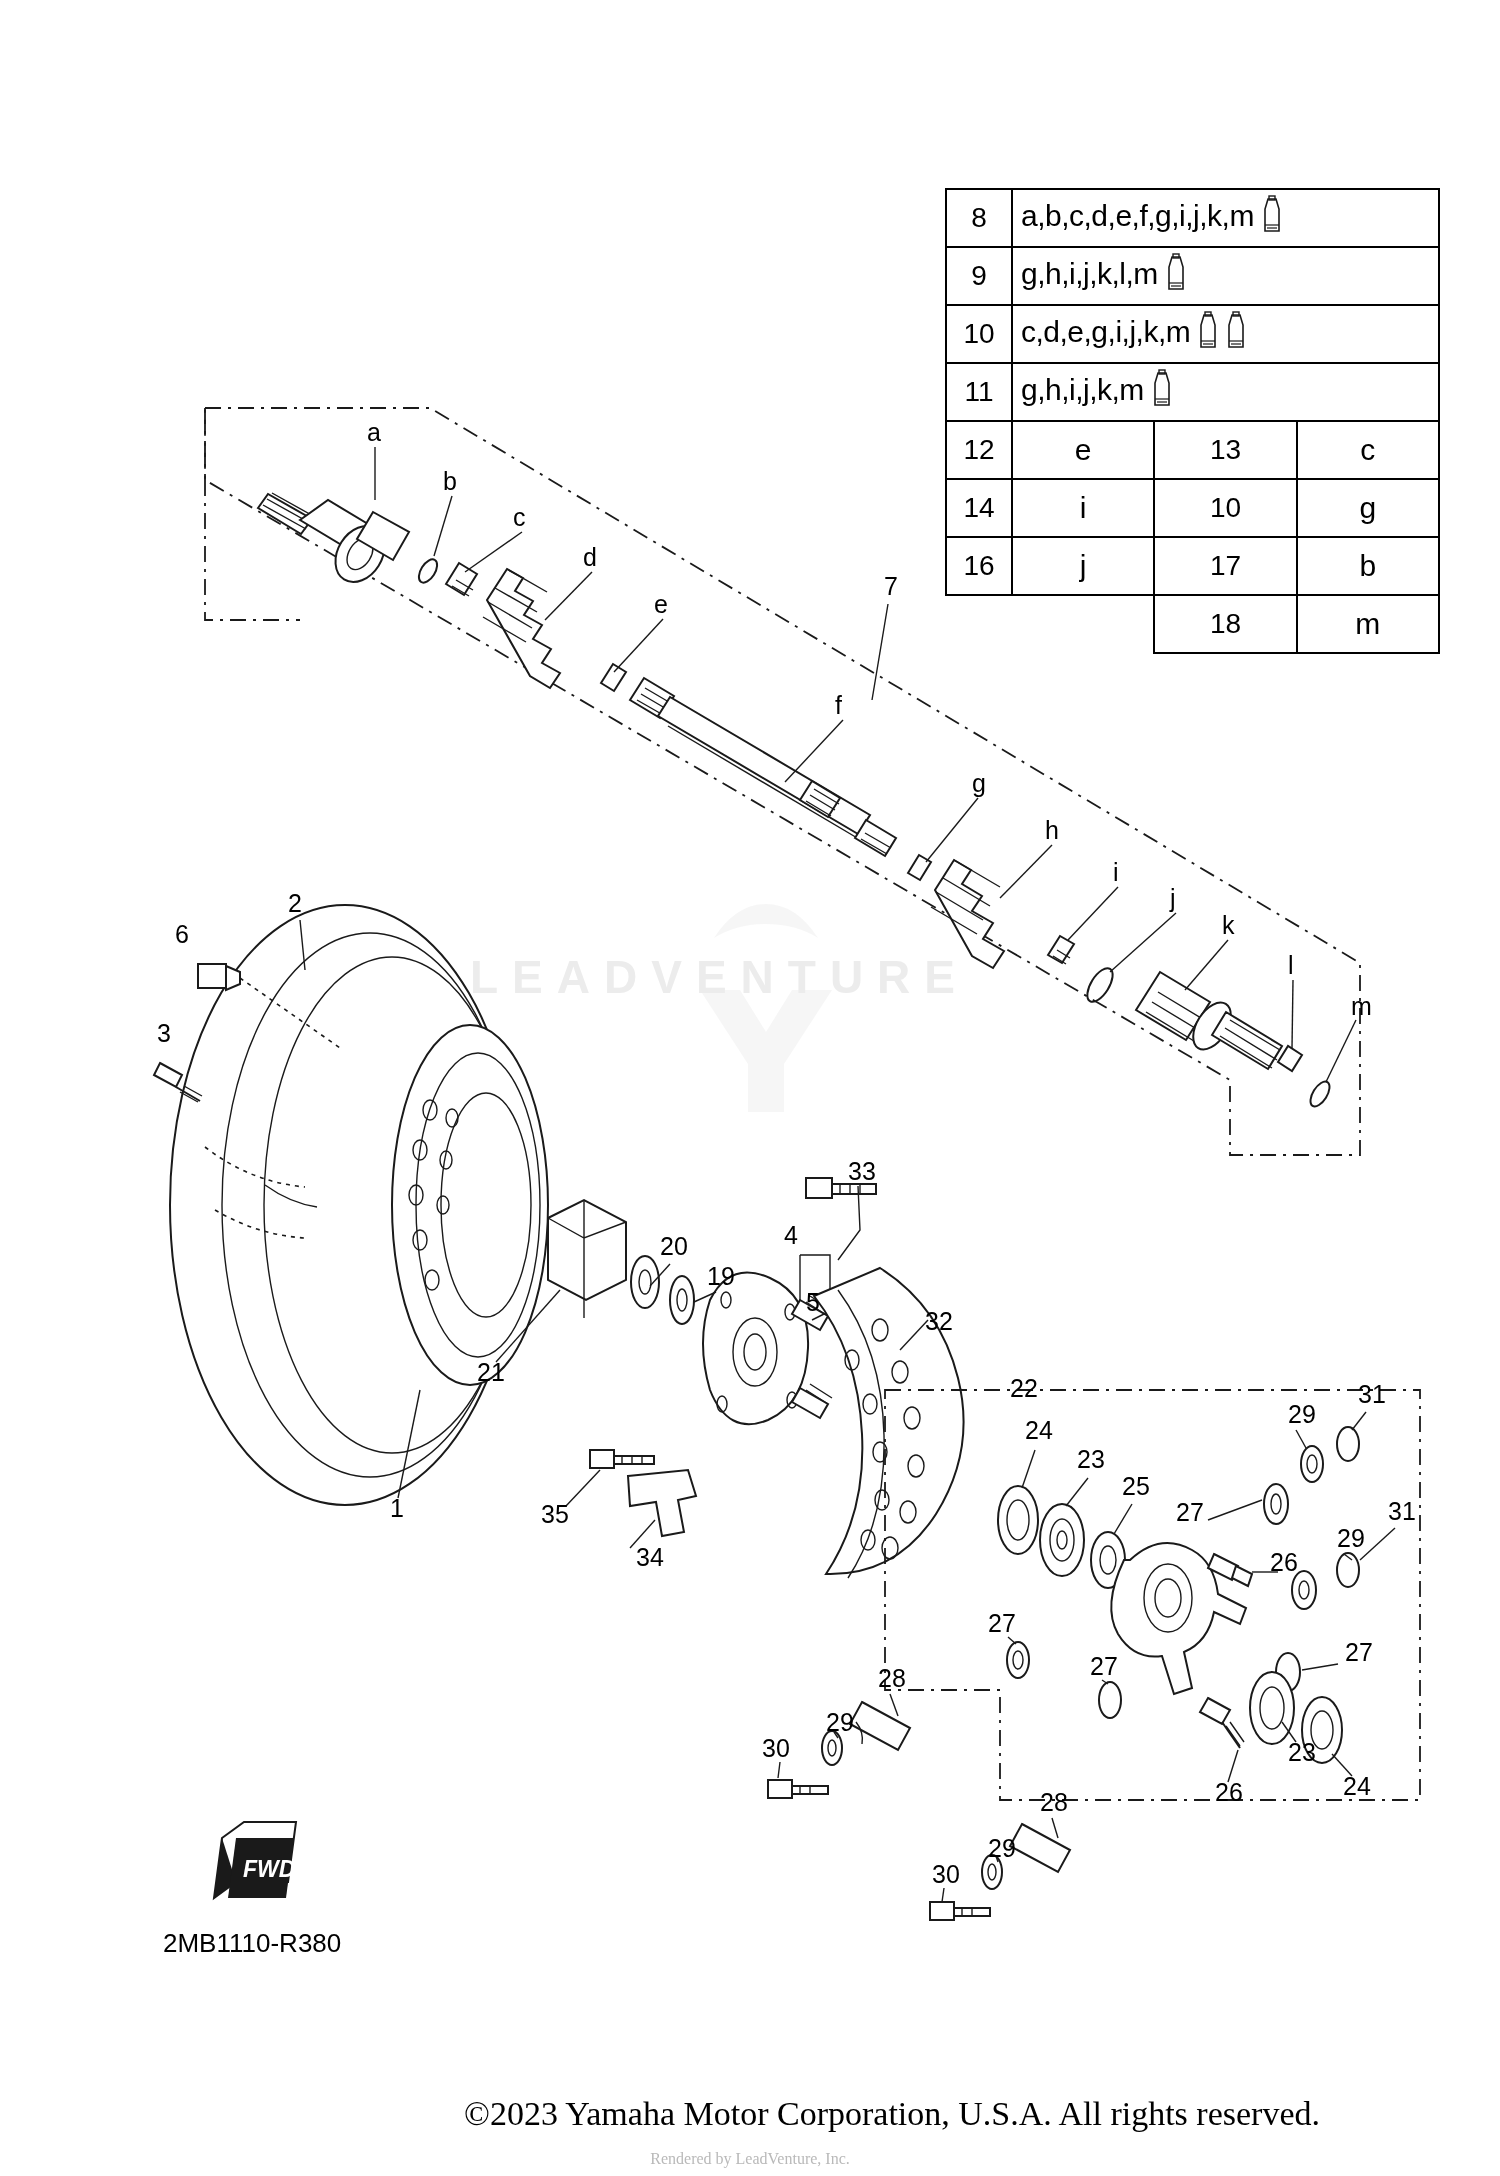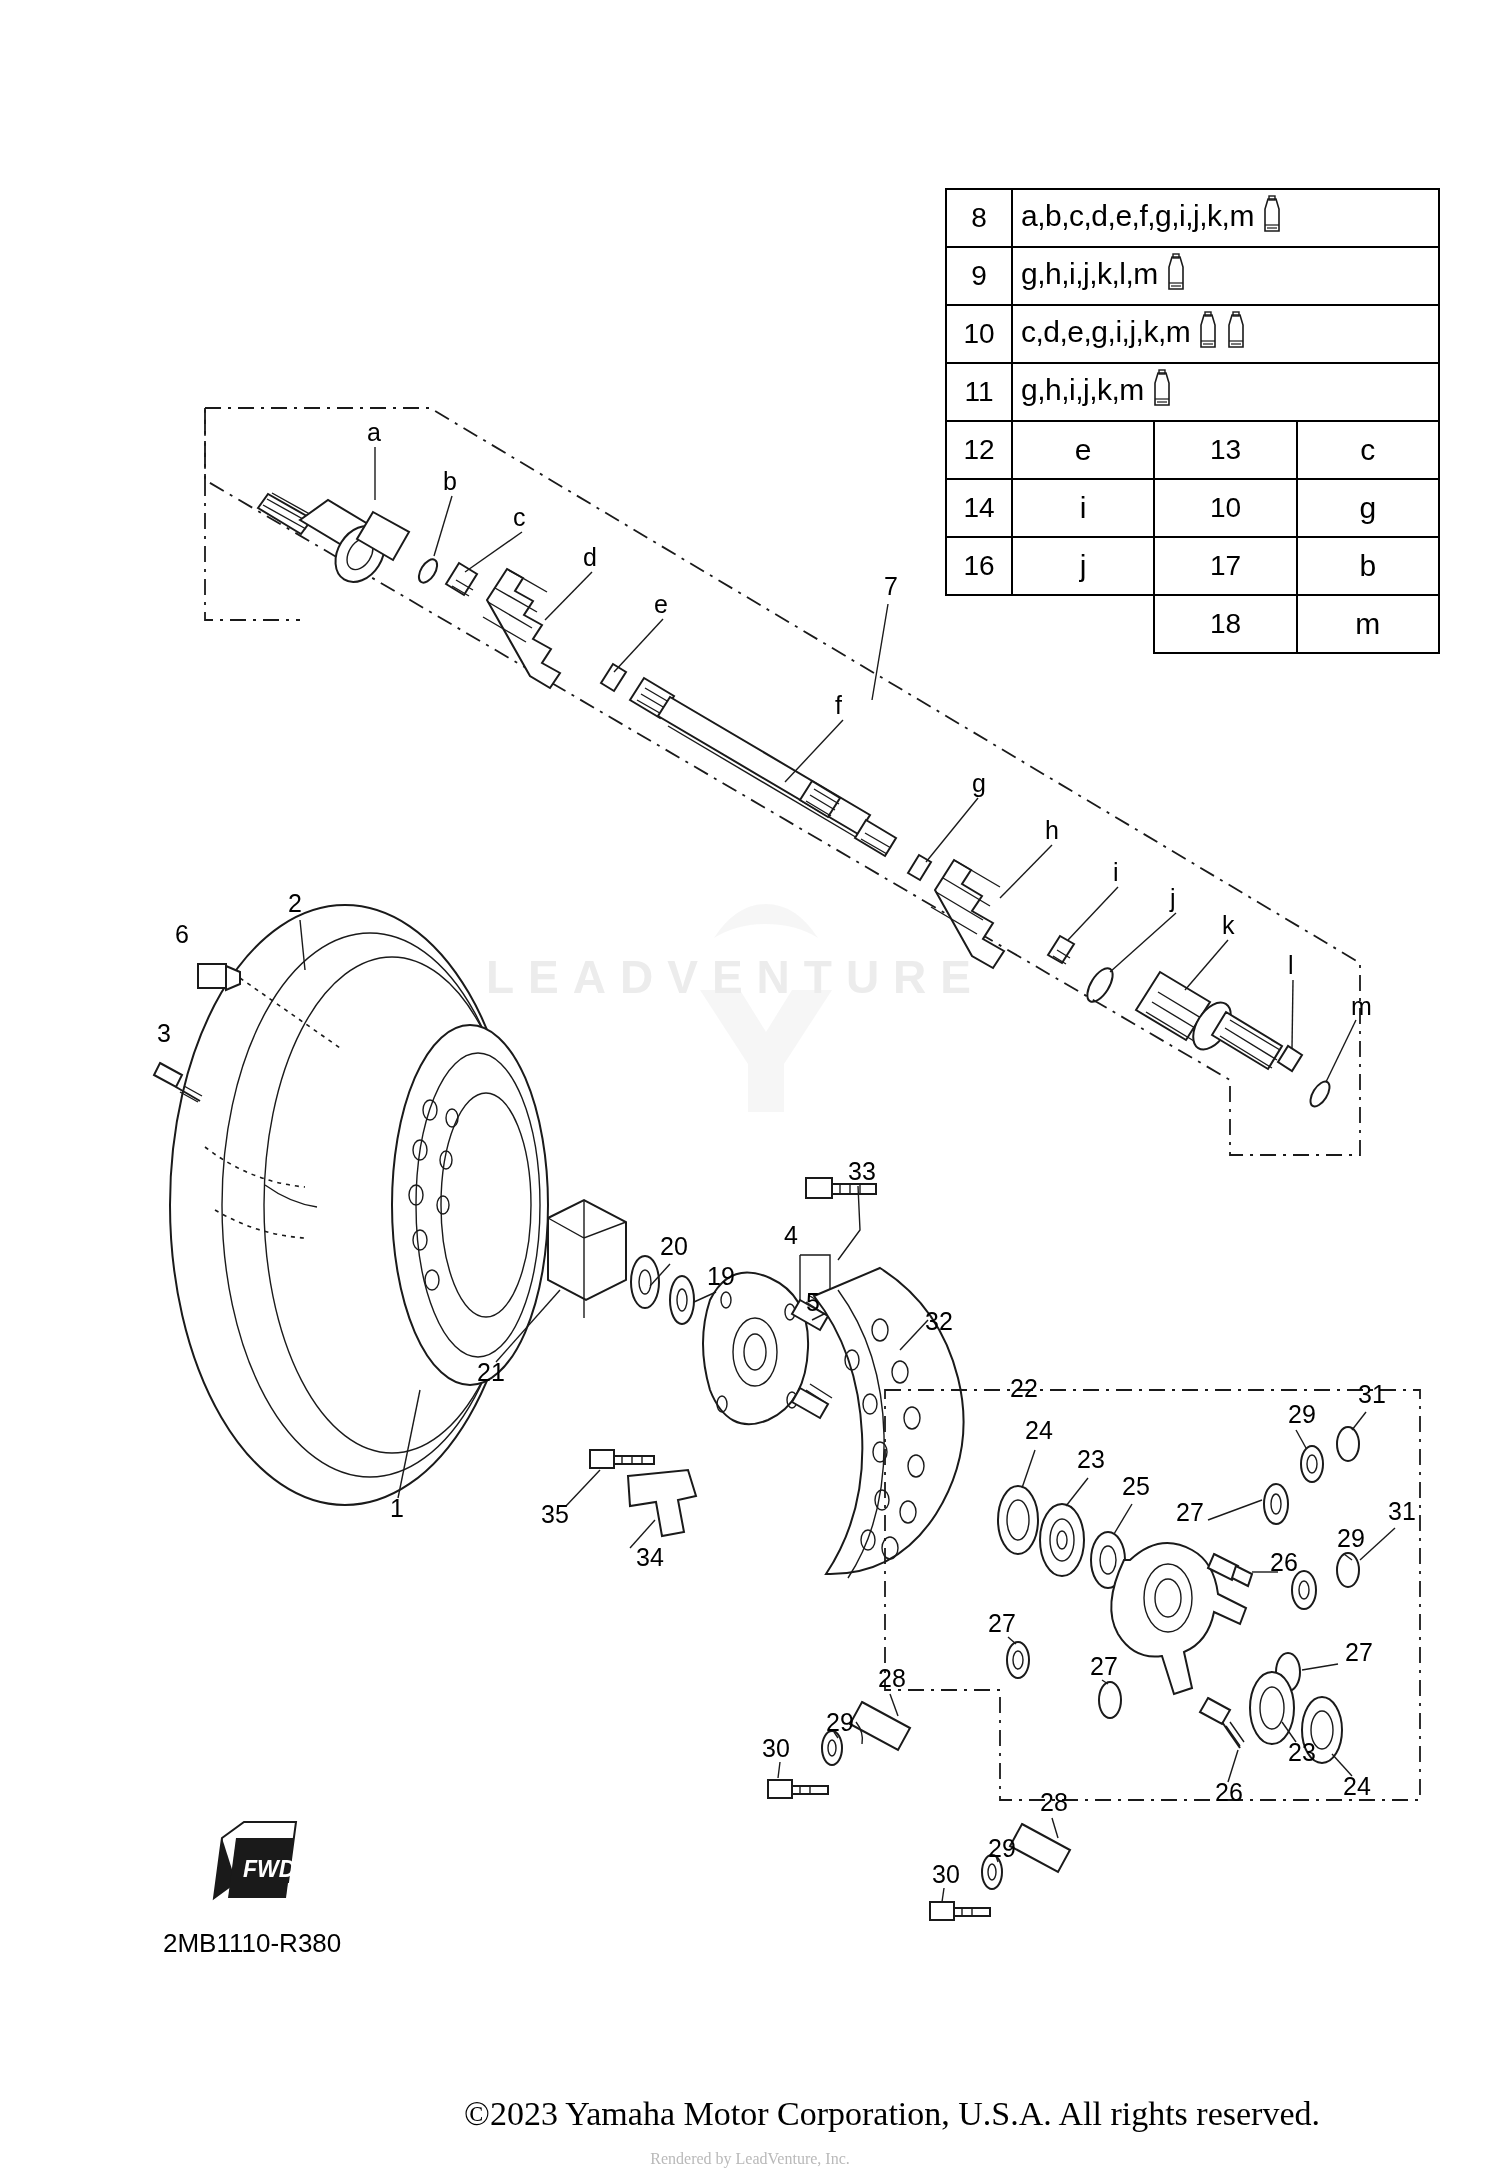--- a/index.html
+++ b/index.html
@@ -106,21 +106,20 @@
   }
   #wm-big {
     position: absolute;
     left: 470px;
     top: 950px;
     font-size: 46px;
     letter-spacing: 14px;
     color: #ececec;
     font-family: "Liberation Sans", sans-serif;
     font-weight: bold;
-    margin-left: 16px;
   }
   #fwd-label {
     position: absolute;
     left: 243px;
     top: 1856px;
     font-size: 23px;
     font-weight: bold;
     font-style: italic;
     color: #fff;
   }

